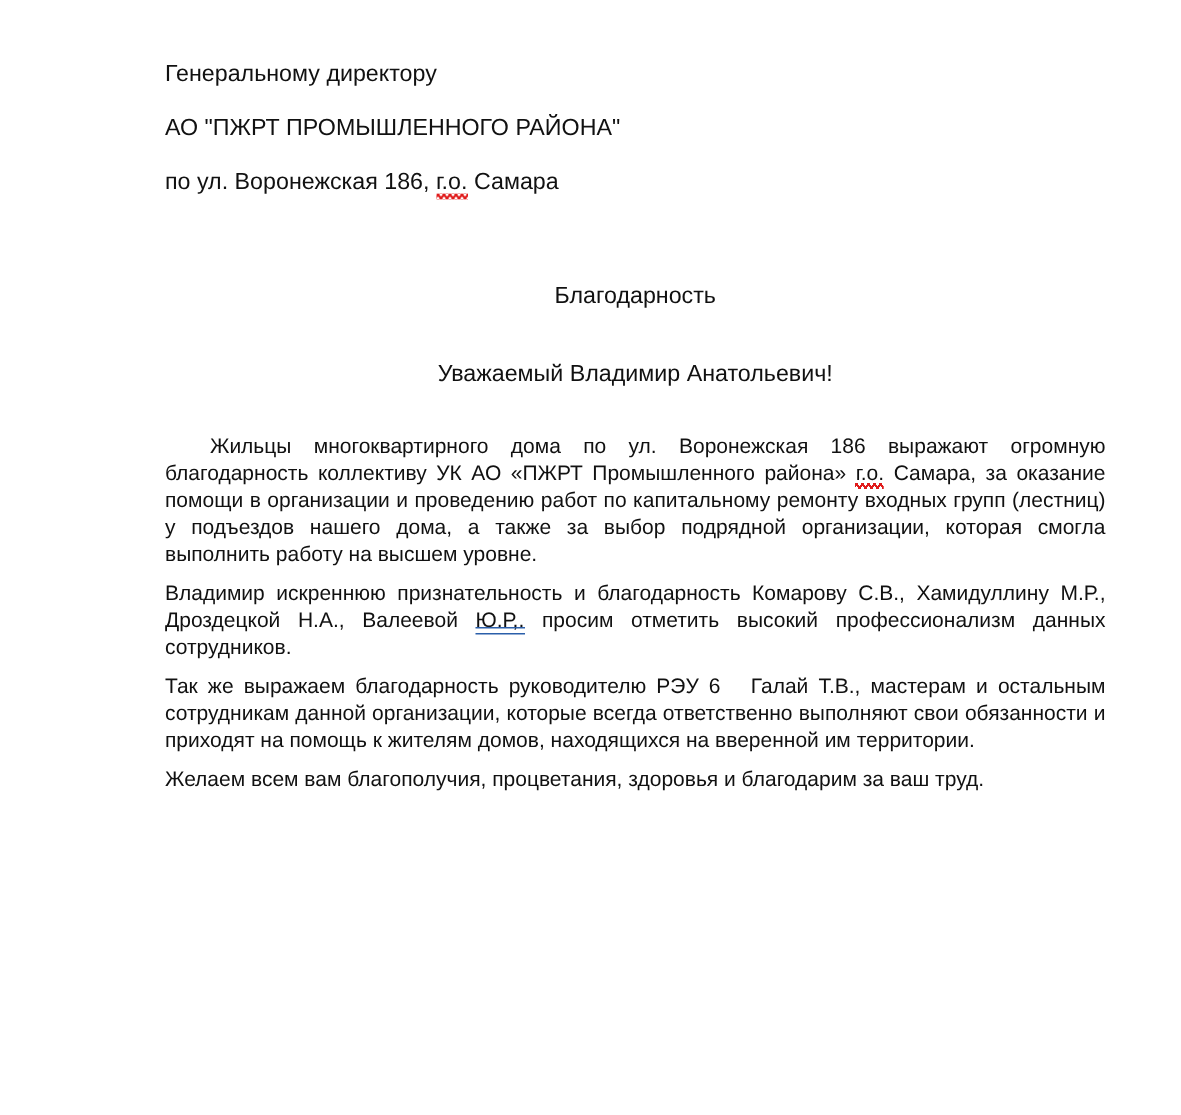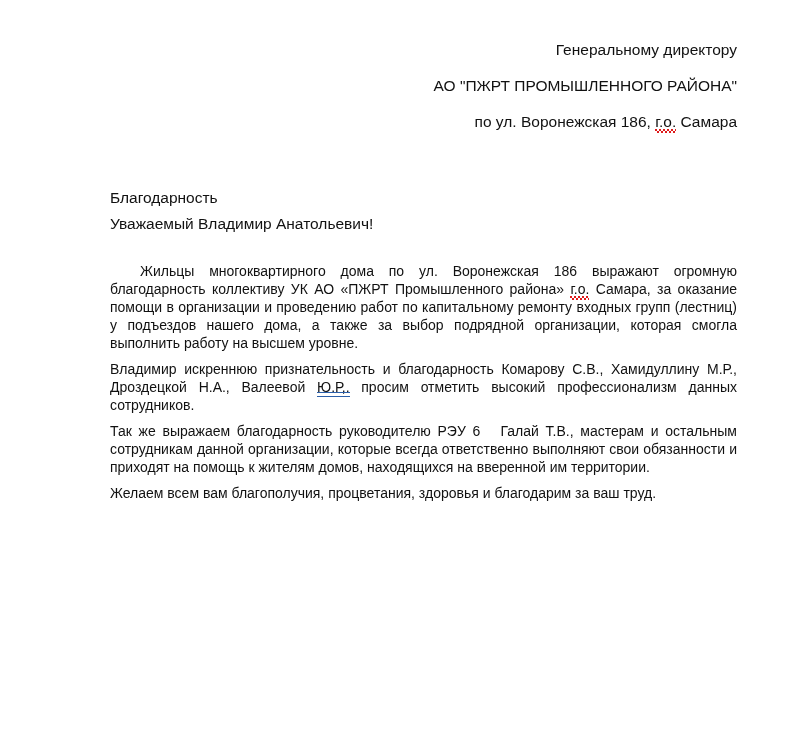--- a/index.html
+++ b/index.html
@@ -27,41 +27,41 @@
 
   .doc-body {
     position: absolute;
     left: 110px;
     top: 0;
     width: 627px;
   }
 
   
   .addressee {
-    text-align: right;
+    text-align: left;
     font-size: 15.5px;
     line-height: 36px;
     padding-top: 32px;
     white-space: nowrap;
   }
   .addressee .addr-line {
     display: block;
   }
 
   
   .title-block {
-    text-align: left;
+    text-align: center;
     font-size: 15.5px;
   }
   .doc-title {
     margin-top: 48px;
     line-height: 20px;
   }
   .greeting {
-    margin-top: 6px;
+    margin-top: 32px;
     line-height: 20px;
   }
 
   
   .body-block {
     margin-top: 28px;
     font-size: 14px;
     line-height: 18px;
     text-align: justify;
   }

